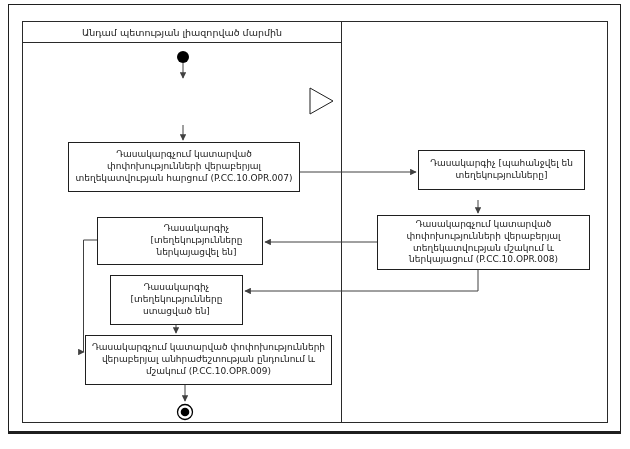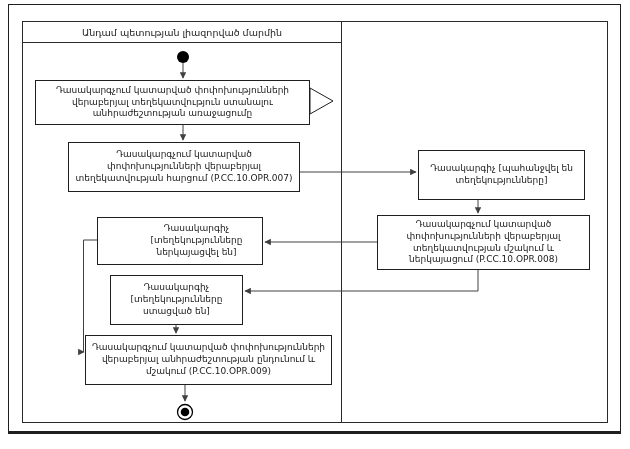--- a/index.html
+++ b/index.html
@@ -27,21 +27,21 @@
   }
   .wires{position:absolute;left:0;top:0;pointer-events:none;}
   .box{
     position:absolute;border:1px solid #1f1f1f;background:#fff;
     display:flex;align-items:center;justify-content:center;
     text-align:center;font-size:9px;line-height:1.32;
     padding:2px 4px;box-sizing:border-box;
   }
   .box-event  {left:35px;  top:80px;  width:275px; height:45px;}
   .box-opr007 {left:68px;  top:142px; width:232px; height:50px;}
-  .box-state1 {left:418px; top:150px; width:167px; height:50px;}
+  .box-state1 {left:418px; top:150px; width:167px; height:40px;}
   .box-opr008 {left:377px; top:215px; width:213px; height:55px;}
   .box-state2 {left:97px;  top:217px; width:166px; height:48px;padding-left:37px;}
   .box-state3 {left:110px; top:275px; width:133px; height:50px;}
   .box-opr009 {left:85px;  top:335px; width:247px; height:50px;}
 </style>
 </head>
 <body>
 
 <div class="stage">
 
@@ -72,23 +72,20 @@
     <path d="M478,270 V291 H245" stroke="#404040" stroke-width="1" fill="none" marker-end="url(#arr)"></path>
     <path d="M176,325 V333" stroke="#404040" stroke-width="1" fill="none" marker-end="url(#arr)"></path>
     <path d="M185,385 V401" stroke="#404040" stroke-width="1" fill="none" marker-end="url(#arr)"></path>
 
     <polygon points="310,88 333,101 310,114" fill="#ffffff" stroke="#1f1f1f" stroke-width="1"></polygon>
 
     <circle cx="185" cy="412" r="7.5" fill="#ffffff" stroke="#000" stroke-width="1.3"></circle>
     <circle cx="185" cy="412" r="4.3" fill="#000"></circle>
   </svg>
 
-  <div class="box box-event">
-    <span>Դասակարգչում կատարված փոփոխությունների վերաբերյալ տեղեկատվություն ստանալու անհրաժեշտության առաջացումը</span>
-  </div>
 
   <div class="box box-opr007">
     <span>Դասակարգչում կատարված փոփոխությունների վերաբերյալ տեղեկատվության հարցում (P.CC.10.OPR.007)</span>
   </div>
 
   <div class="box box-state1">
     <span>Դասակարգիչ [պահանջվել են տեղեկությունները]</span>
   </div>
 
   <div class="box box-opr008">

